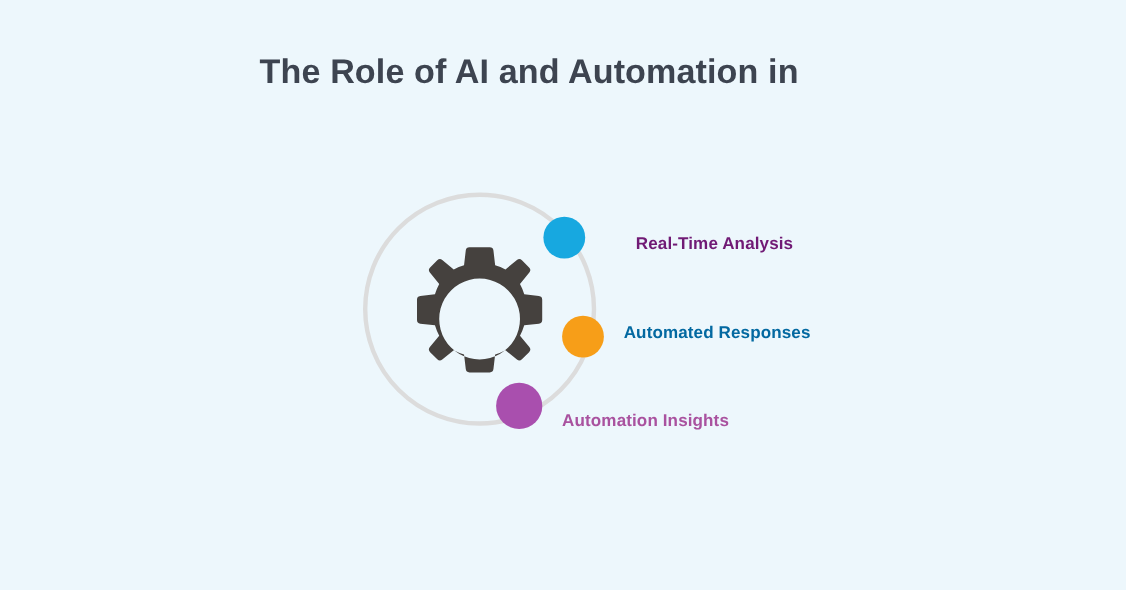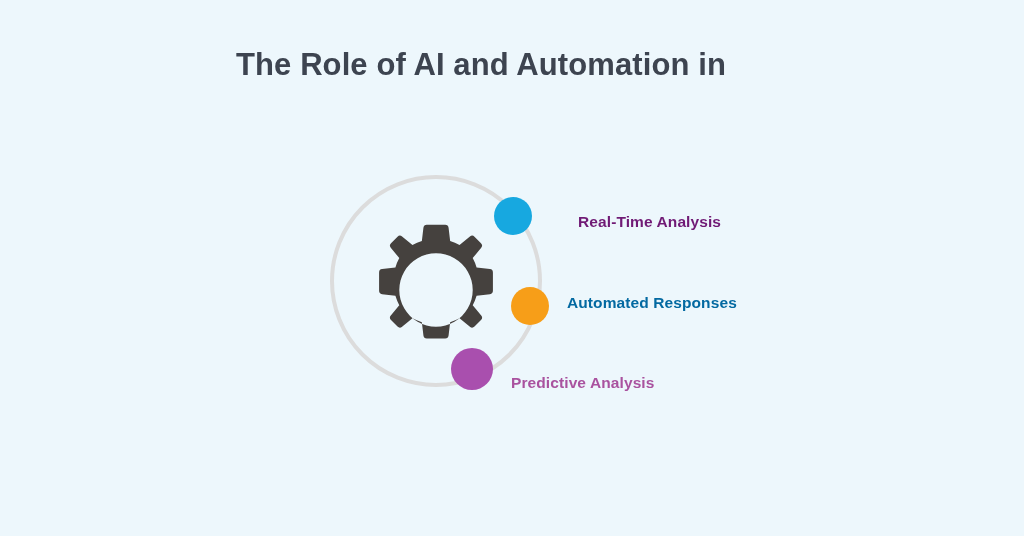--- a/index.html
+++ b/index.html
@@ -153,17 +153,17 @@
       <span class="node-label">Real-Time Analysis</span>
     </div>
 
     <div class="node" id="node-automated-responses">
       <span class="node-dot"></span>
       <span class="node-label">Automated Responses</span>
     </div>
 
     <div class="node" id="node-predictive-insights">
       <span class="node-dot"></span>
-      <span class="node-label">Predictive Analysis</span>
+      <span class="node-label">Automation Insights</span>
     </div>
 
   </div>
 </div>
 
 </body></html>

